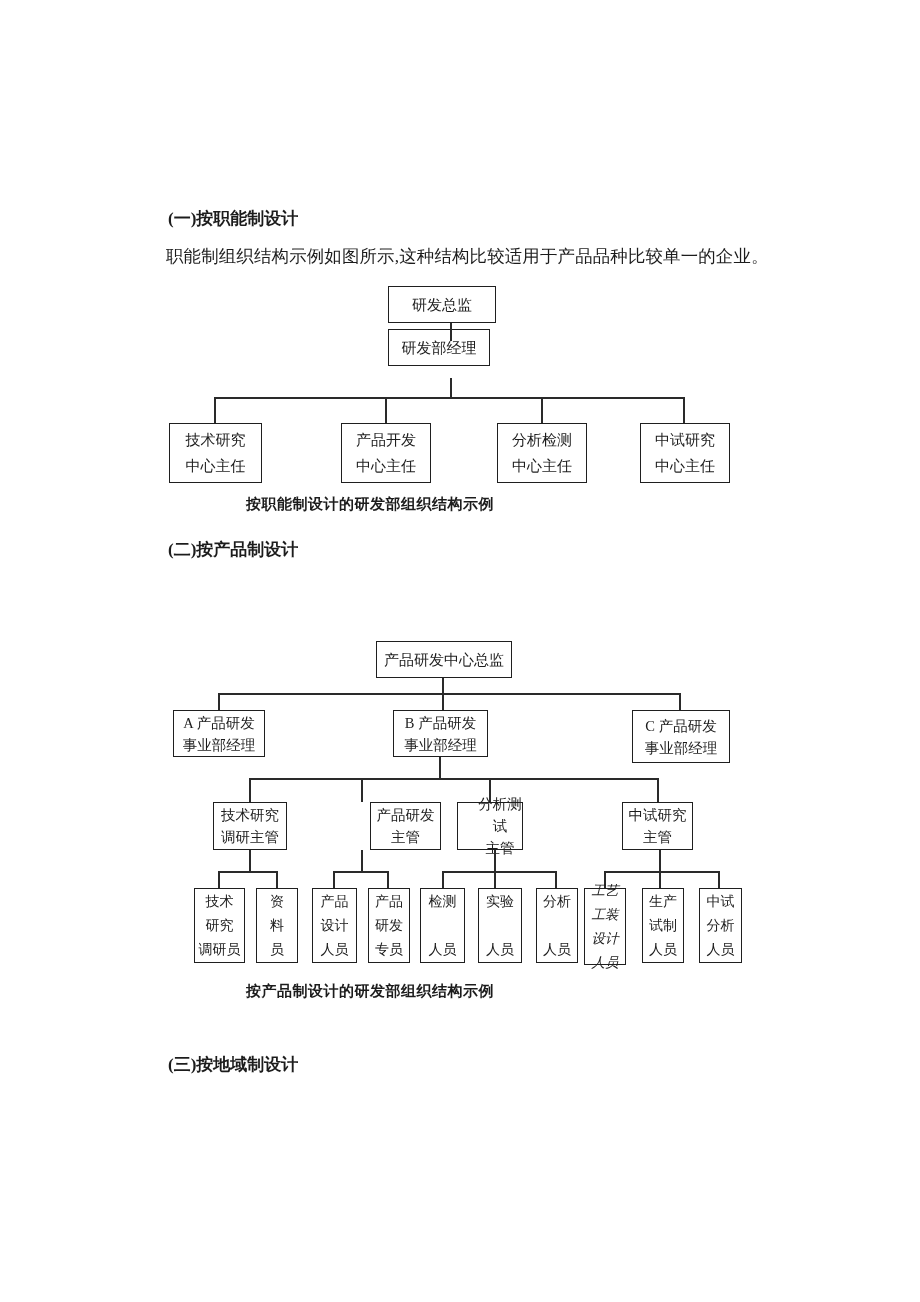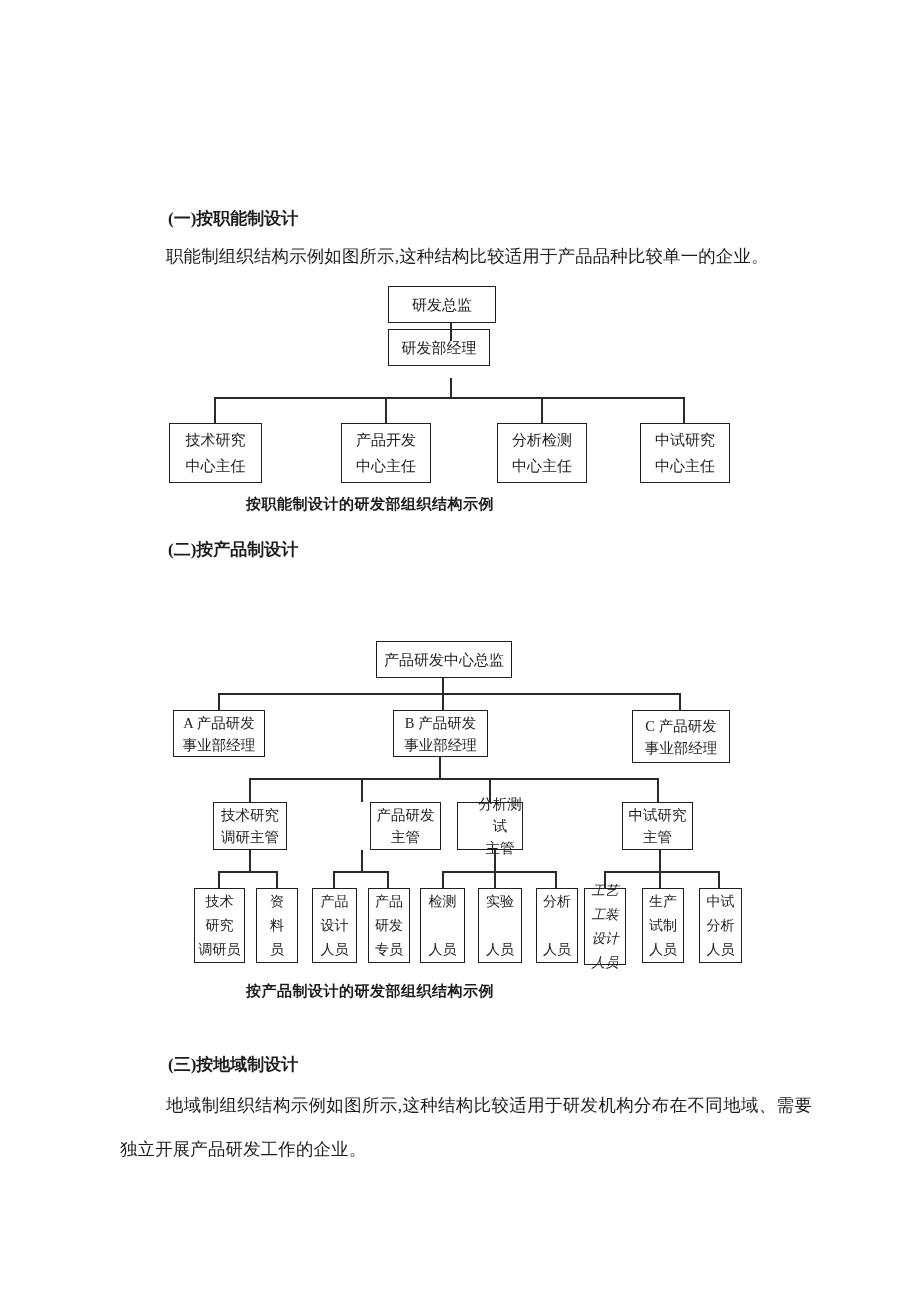--- a/index.html
+++ b/index.html
@@ -153,15 +153,14 @@
 试制
 人员</div>
     <div class="obox leaf" style="left:699px;top:888px;width:43px;height:75px;">中试
 分析
 人员</div>
 
     <div class="abs chart-caption" style="top:982px;">按产品制设计的研发部组织结构示例</div>
   </div>
 
   <div class="abs sec-heading" style="top:1053px;">(三)按地域制设计</div>
-  <div class="abs para" style="top:1083px;">地域制组织结构示例如图所示,这种结构比较适用于研发机构分布在不同地域、需要独立开展产品研发工作的企业。</div>
 
 </div>
 
 </body></html>

